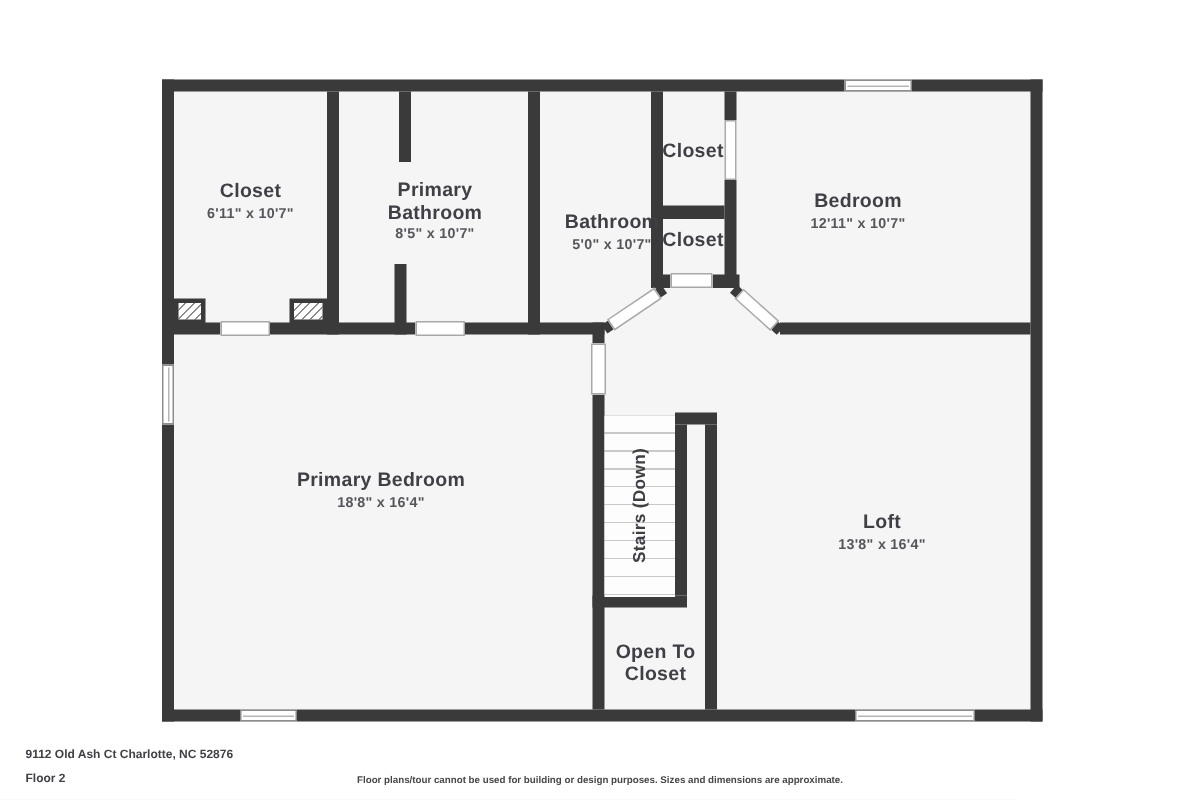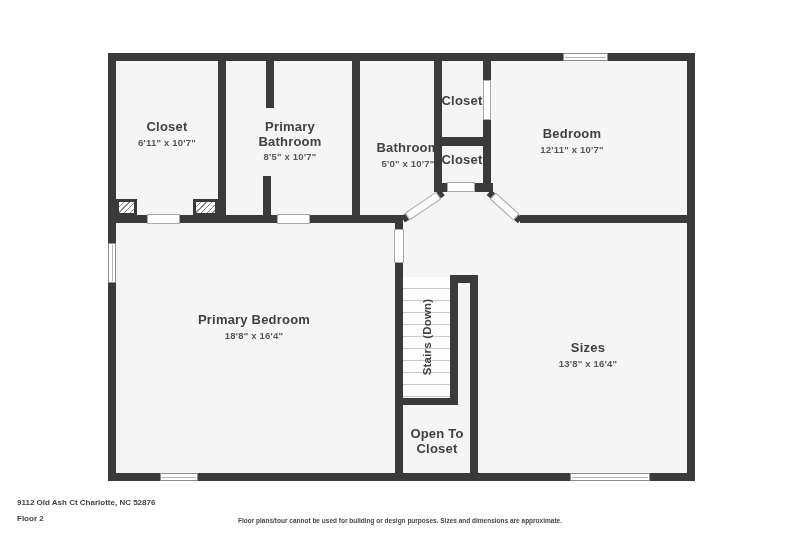--- a/index.html
+++ b/index.html
@@ -129,21 +129,21 @@
     <div class="room-name nowrap">Bedroom</div>
     <div class="room-dims nowrap">12'11" x 10'7"</div>
   </div>
 
   <div class="room-label" style="left:254px;top:327px;">
     <div class="room-name nowrap">Primary Bedroom</div>
     <div class="room-dims nowrap">18'8" x 16'4"</div>
   </div>
 
   <div class="room-label" style="left:588px;top:355px;">
-    <div class="room-name nowrap">Sizes</div>
+    <div class="room-name nowrap">Loft</div>
     <div class="room-dims nowrap">13'8" x 16'4"</div>
   </div>
 
   <div class="stairs-label">Stairs (Down)</div>
 
   <div class="room-label" style="left:437px;top:442px;width:64px;">
     <div class="room-name">Open To Closet</div>
   </div>
 
   <div class="footer-addr">9112 Old Ash Ct Charlotte, NC 52876</div>

